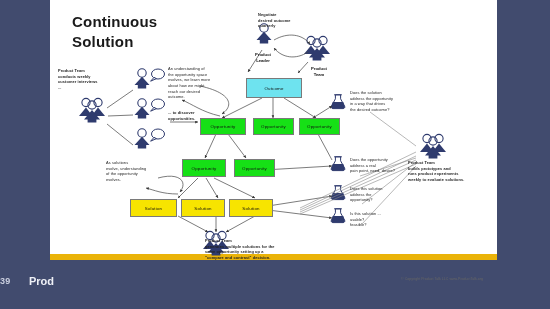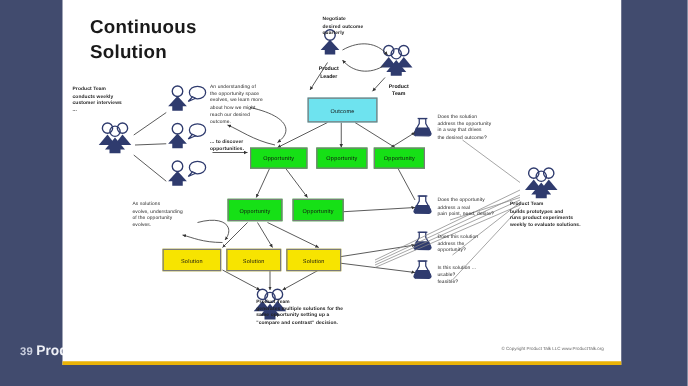--- a/index.html
+++ b/index.html
@@ -1,24 +1,24 @@
 <!DOCTYPE html>
 <html><head>
 <meta charset="utf-8">
 <style>
   html,body{margin:0;padding:0;background:#ffffff;}
   body{width:550px;height:309px;overflow:hidden;font-family:"Liberation Sans",sans-serif;}
   #stage{position:relative;width:550px;height:309px;background:#414b6e;overflow:hidden;}
   
-  #slide{position:absolute;left:50px;top:0px;width:447px;height:292px;background:#ffffff;border-bottom:3px solid #eab308;box-sizing:border-box;}
+  #slide{position:absolute;left:50px;top:0px;width:447px;height:260px;background:#ffffff;border-bottom:6px solid #eab308;box-sizing:border-box;}
   #bottombar{position:absolute;left:0;top:292px;width:550px;height:17px;background:#414b6e;}
   #leftpane{position:absolute;left:0;top:0;width:50px;height:292px;background:#414b6e;}
   #rightpane{position:absolute;left:497px;top:0;width:53px;height:292px;background:#414b6e;}
 
-  .slidenum{position:absolute;left:16px;top:276px;color:#c9cede;font-size:9px;font-weight:bold;letter-spacing:.2px;}
+  .slidenum{position:absolute;left:0;top:276px;color:#c9cede;font-size:9px;font-weight:bold;letter-spacing:.2px;}
   .slidenumtxt{position:absolute;left:29px;top:275px;color:#eef0f6;font-size:11px;font-weight:bold;}
 
   .title{position:absolute;left:22px;top:12px;font-size:15px;font-weight:bold;color:#1a1a1a;line-height:1.35;letter-spacing:.2px;}
 
   .node{position:absolute;box-sizing:border-box;border:1px solid #7a7a7a;display:flex;align-items:center;justify-content:center;font-size:4.4px;color:#111;letter-spacing:.2px;}
   .node.outcome{background:#6ee3ef;}
   .node.opportunity{background:#16e016;}
   .node.solution{background:#f7e400;}
 
   .anno{position:absolute;font-size:3.9px;line-height:1.45;color:#222;letter-spacing:.1px;}

